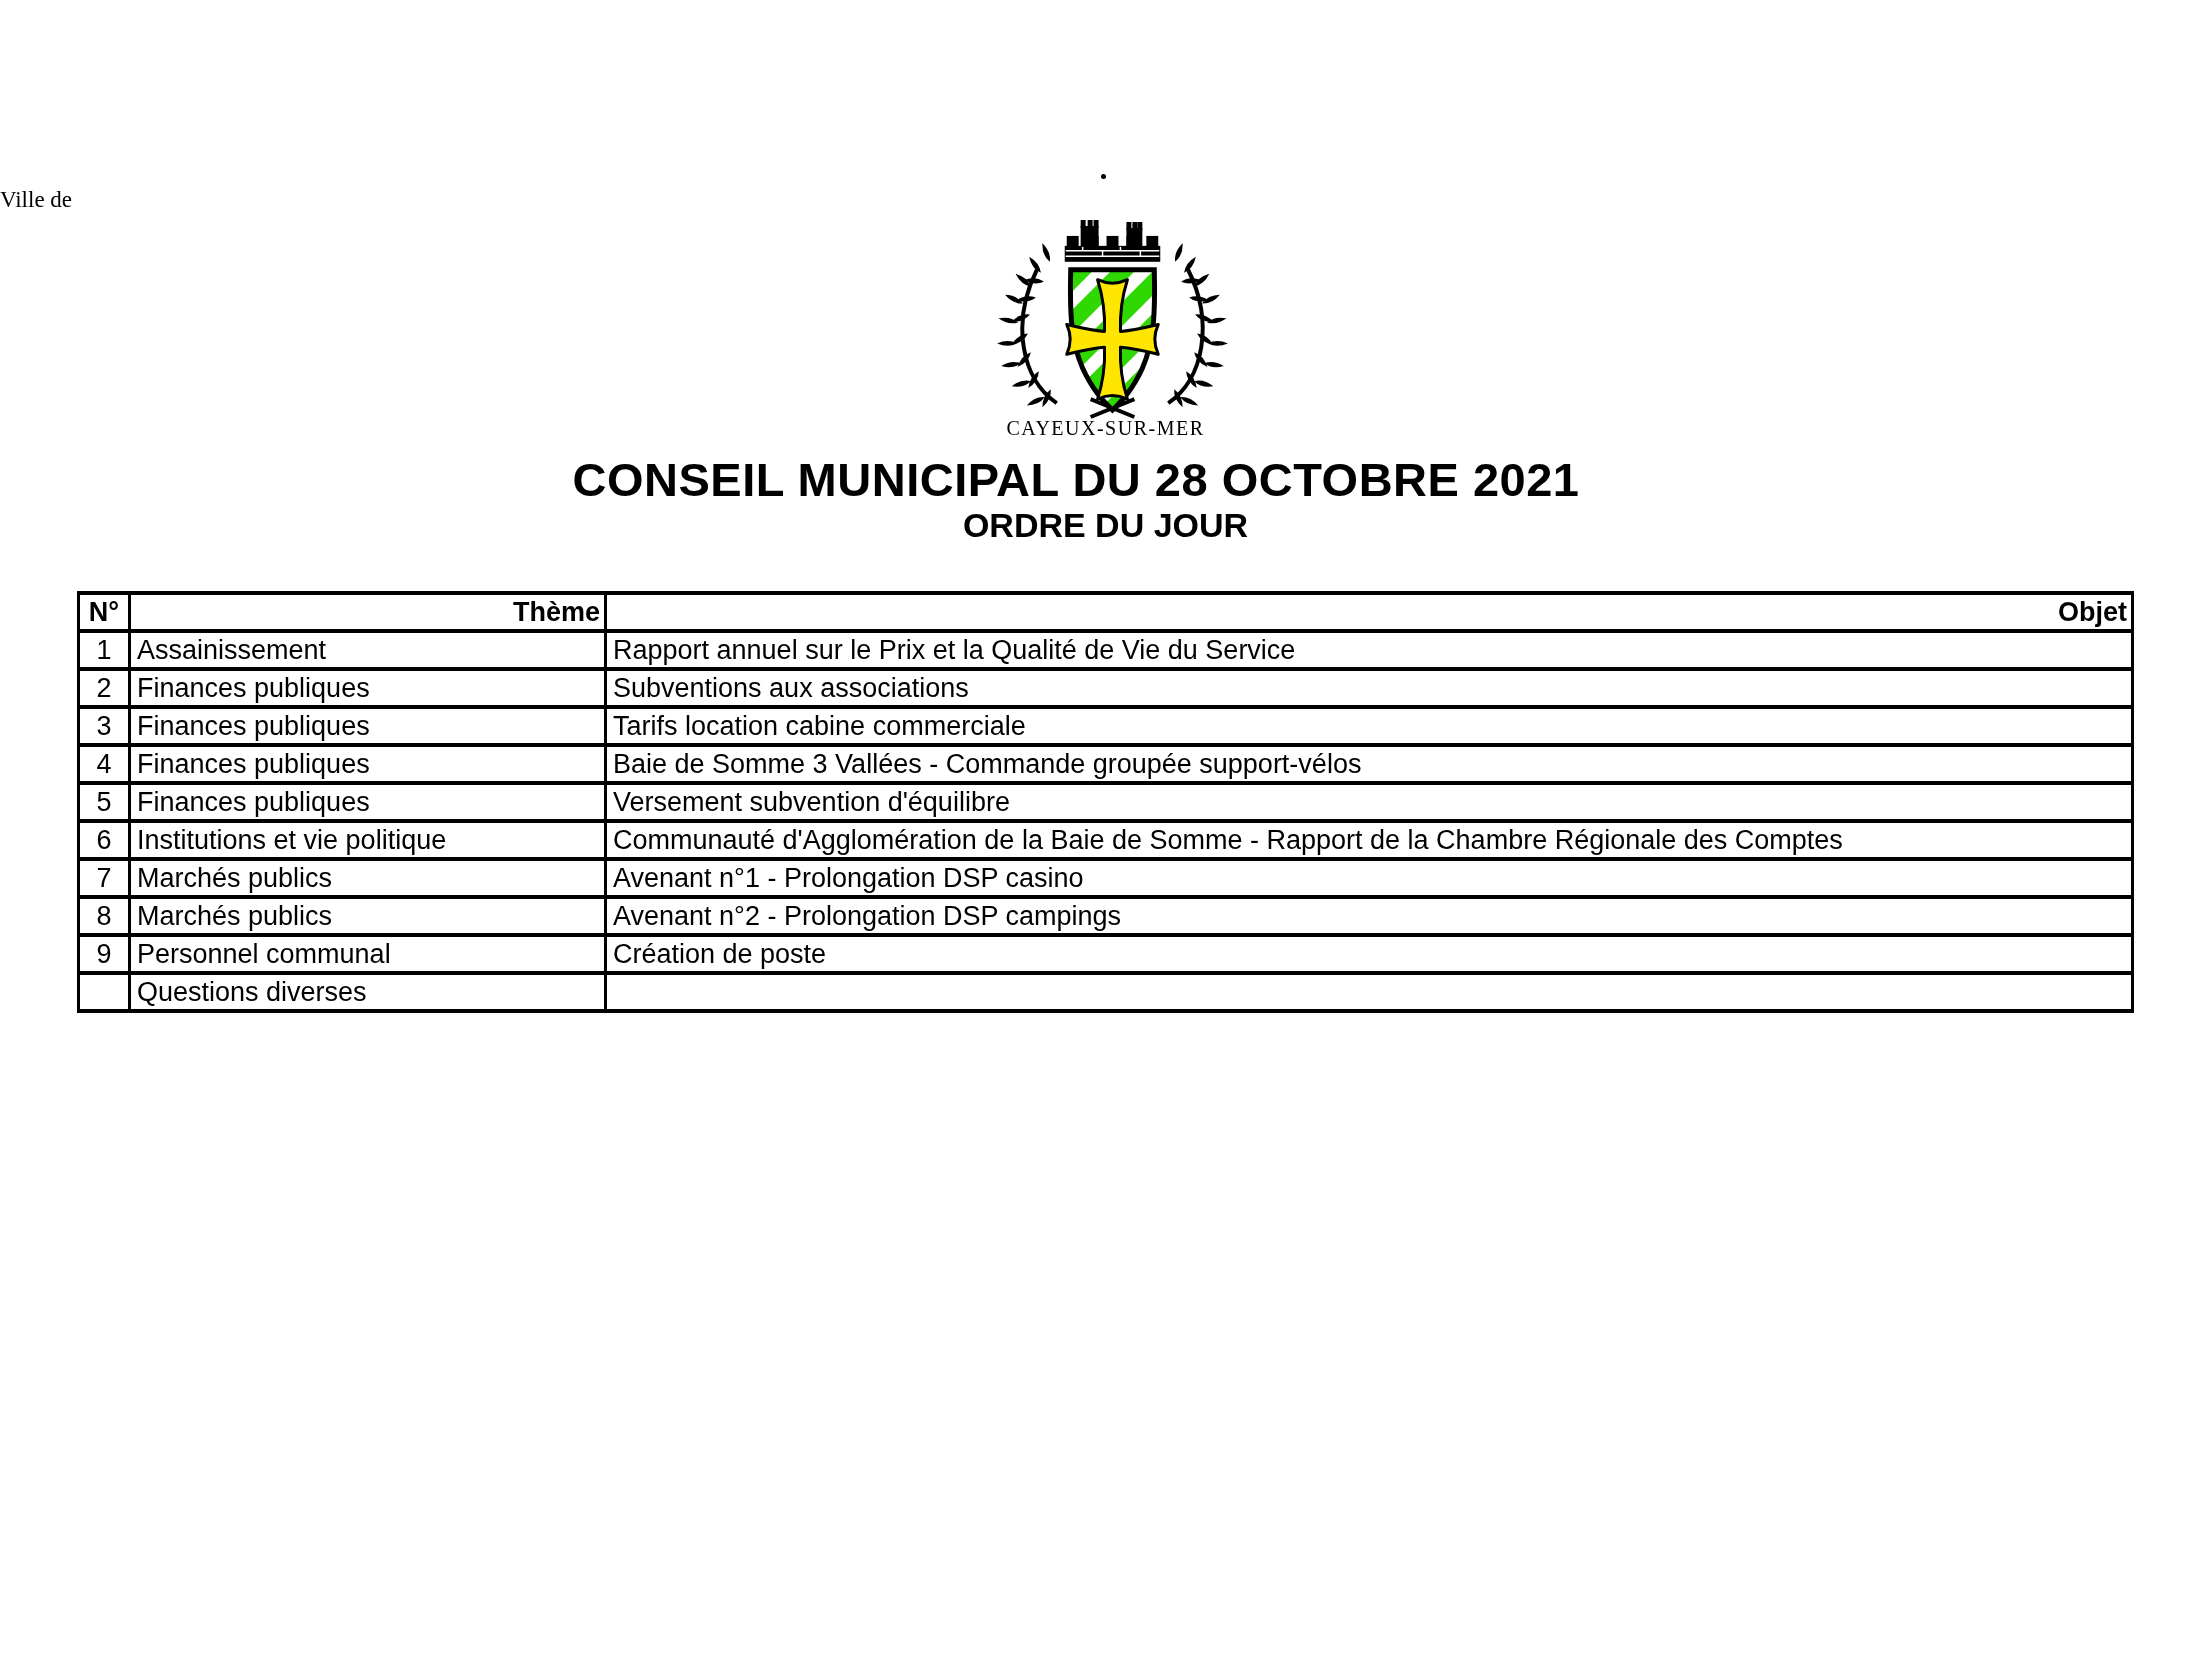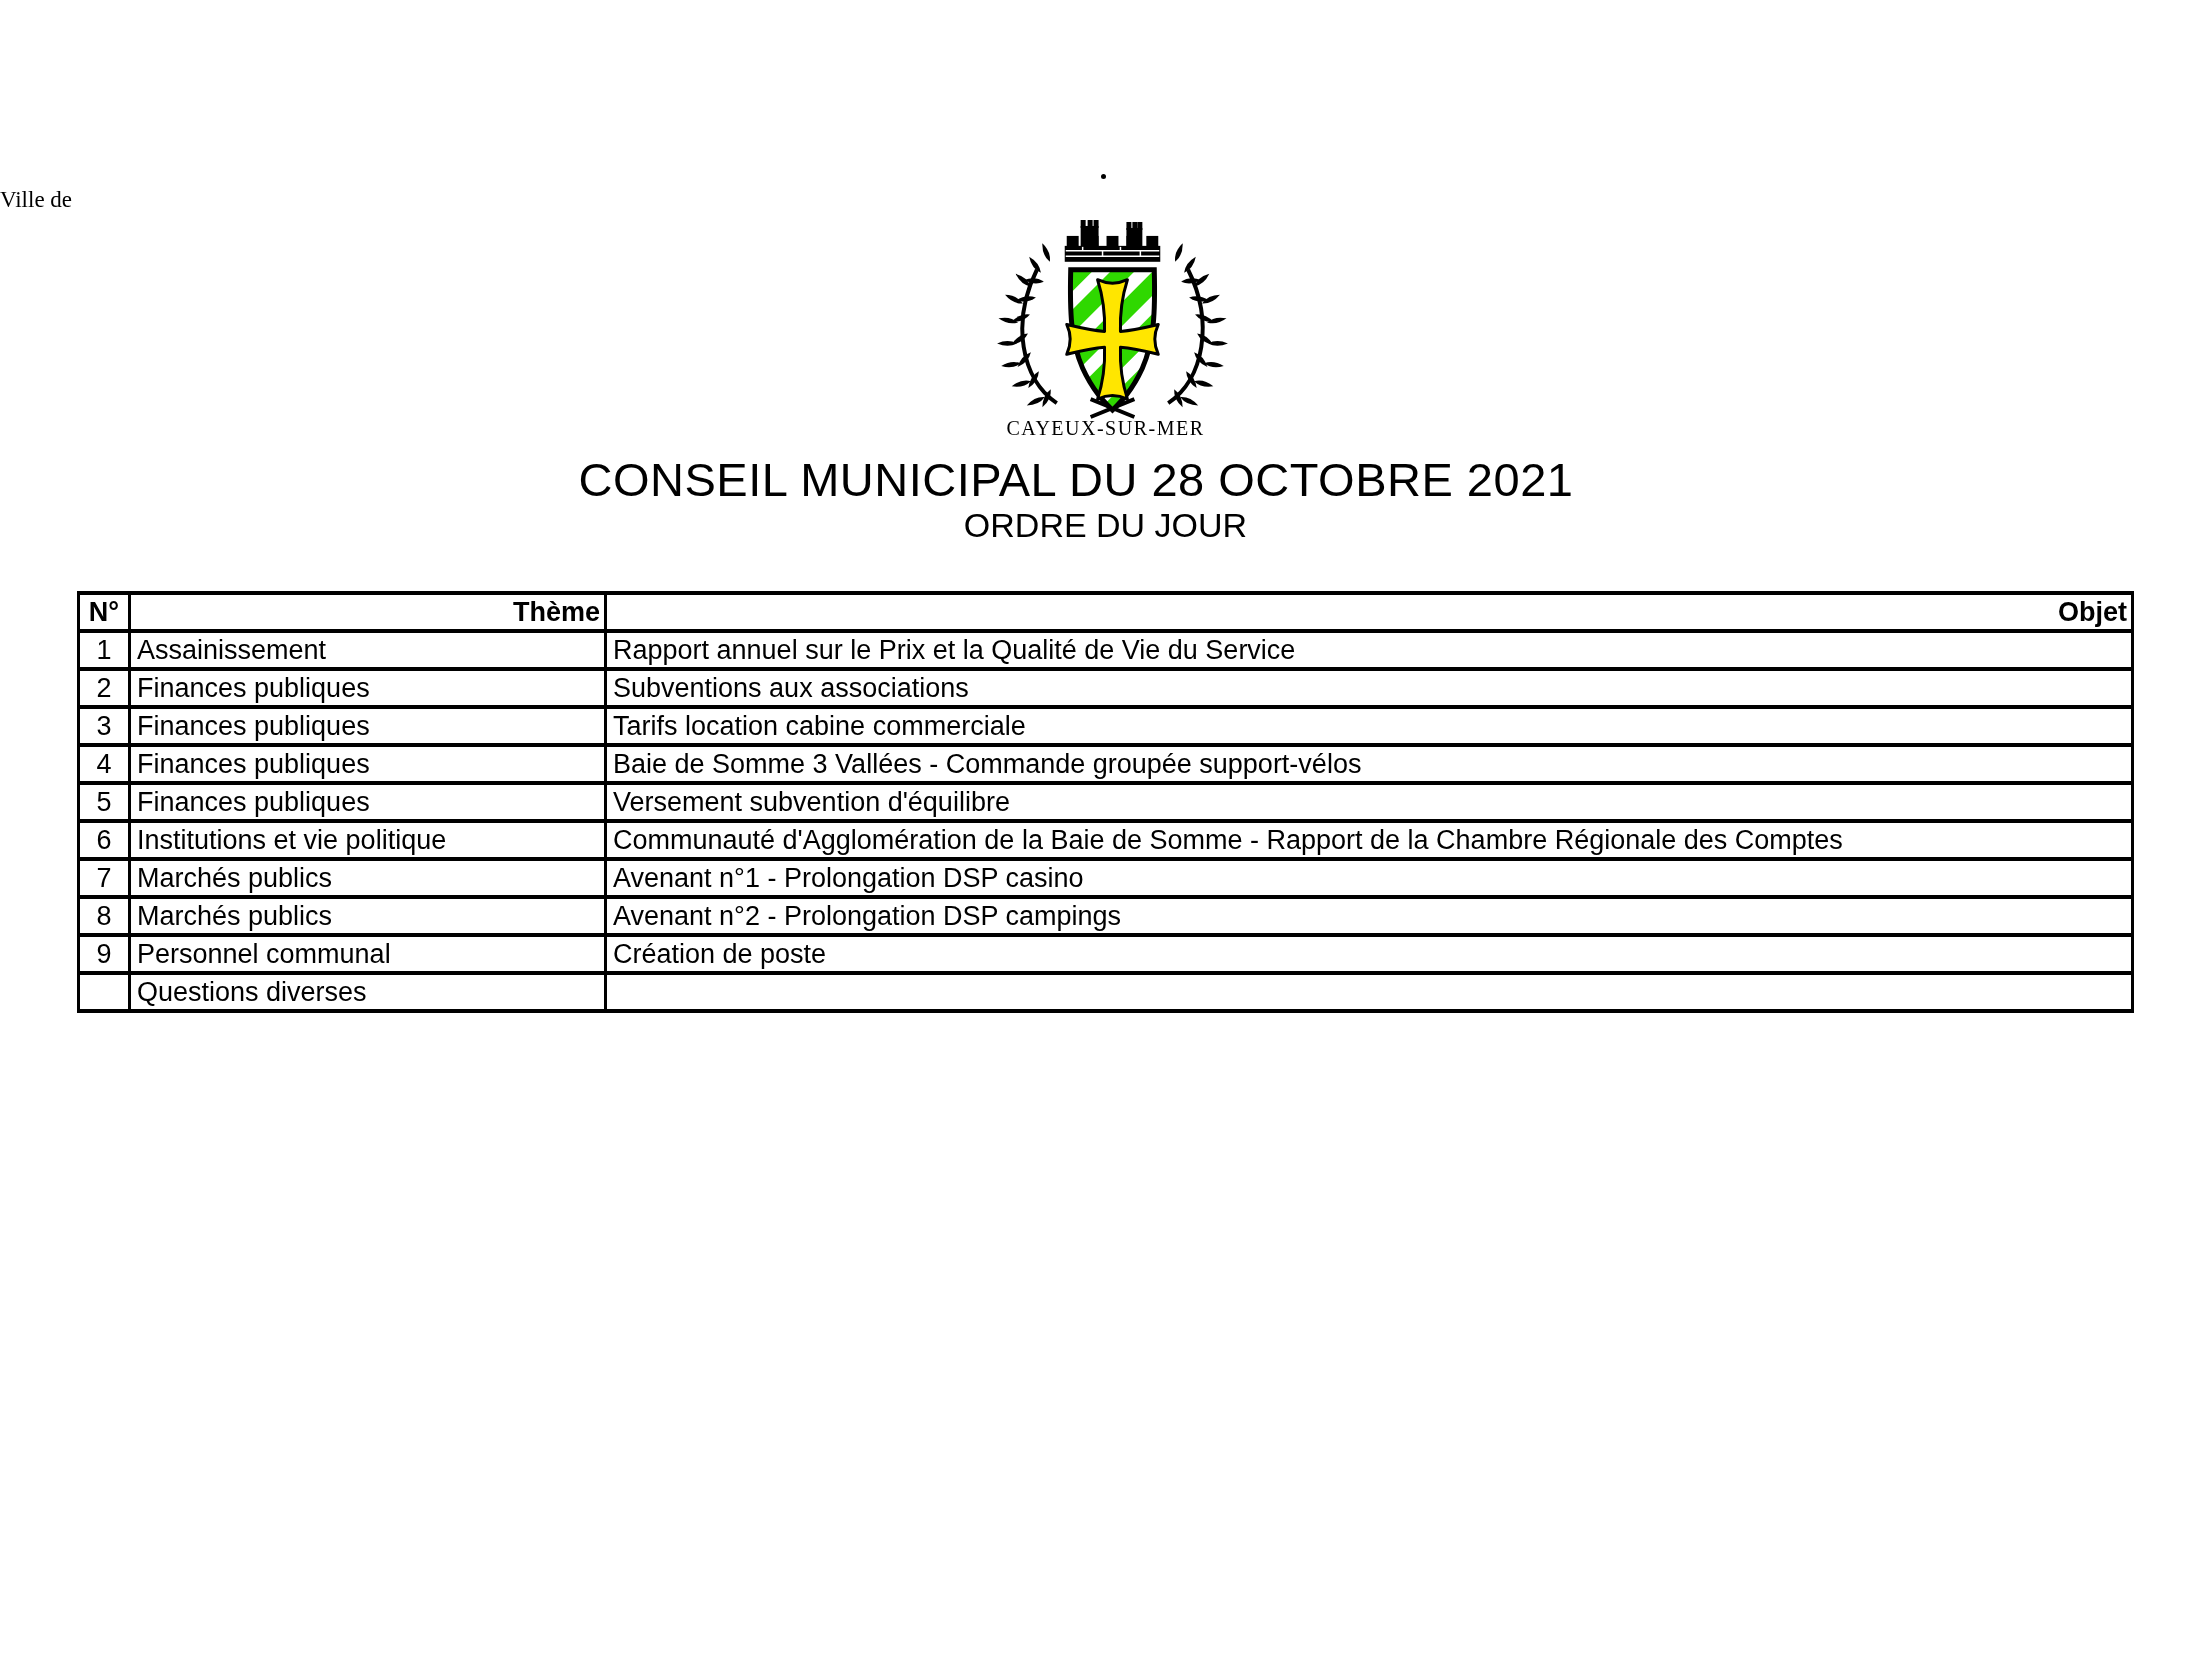--- a/index.html
+++ b/index.html
@@ -16,25 +16,25 @@
     position:absolute; top:187px; left:0; width:2211px; text-align:left;
     font-family:"Liberation Serif", serif; font-size:23px;
   }
   .crest { position:absolute; left:993px; top:220px; width:239px; height:199px; }
   .cityname {
     position:absolute; top:417px; left:0; width:2211px; text-align:center;
     font-family:"Liberation Serif", serif; font-size:20px; letter-spacing:1.5px;
   }
   .title {
     position:absolute; top:452px; left:0; width:2152px; text-align:center;
-    font-size:47px; font-weight:normal; letter-spacing:0.5px;
+    font-size:47px; font-weight:bold; letter-spacing:0.5px;
   }
   .subtitle {
     position:absolute; top:506px; left:0; width:2211px; text-align:center;
-    font-size:34px; font-weight:normal;
+    font-size:34px; font-weight:bold;
   }
   table.agenda {
     position:absolute; left:77px; top:591px; width:2054px;
     border-collapse:collapse; table-layout:fixed;
   }
   .agenda th, .agenda td {
     border:solid #000; border-width:4px 3px;
     height:34px; padding:0 4px 0 6px;
     font-size:27px; line-height:1; vertical-align:middle;
     white-space:nowrap; overflow:hidden;

